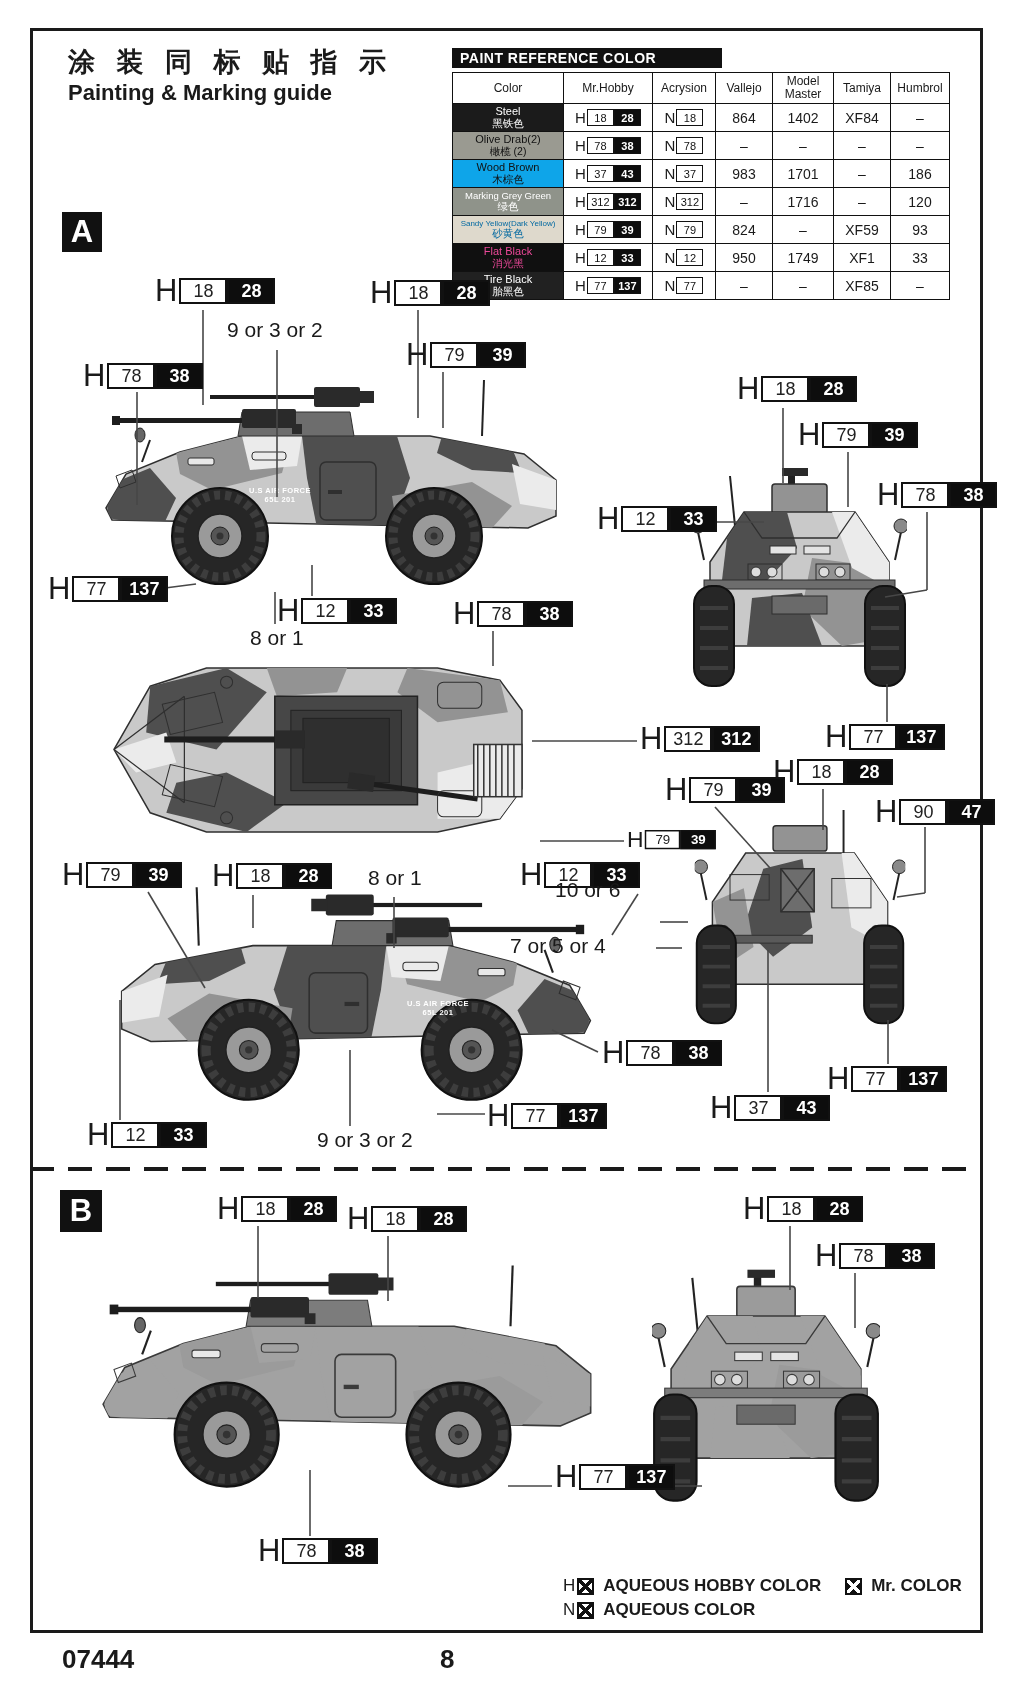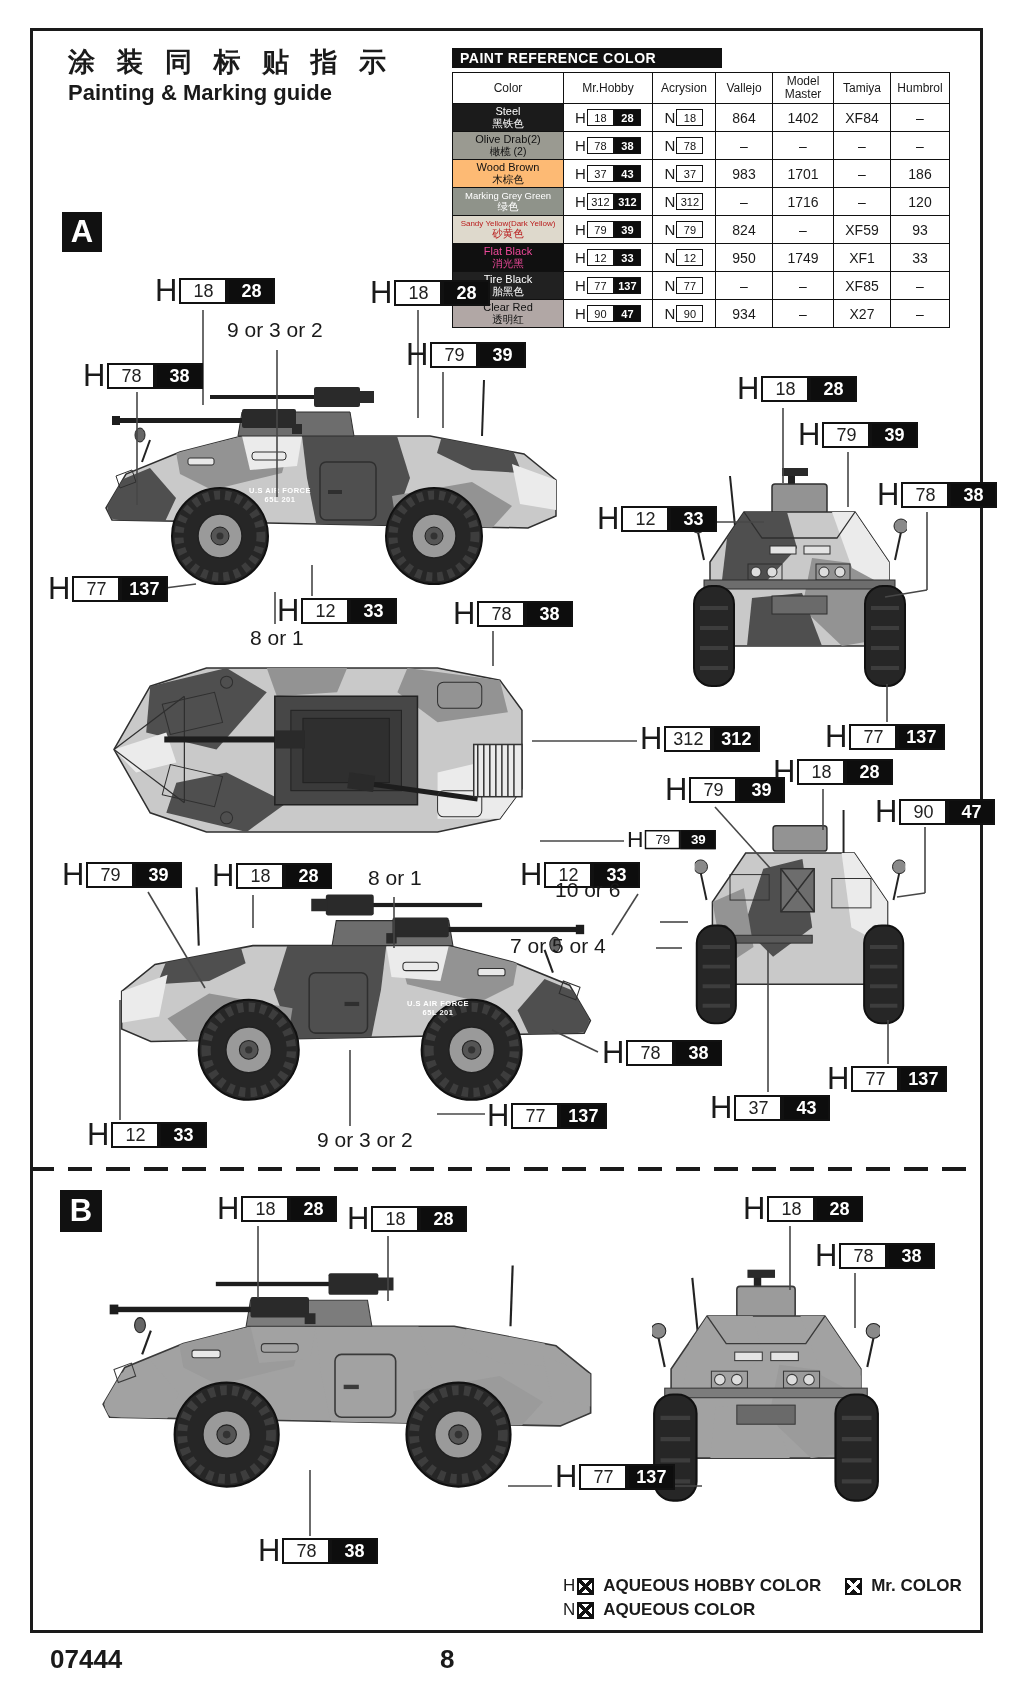--- a/index.html
+++ b/index.html
@@ -56,21 +56,21 @@
   .legend-row{display:flex;align-items:center;height:24px;}
   .lg-prefix{font-size:17px;margin-right:2px;}
   .xbox{display:inline-block;width:13px;height:13px;border:2px solid #111;margin-right:9px;
     background-image:linear-gradient(45deg,transparent 42%,#111 42% 58%,transparent 58%),
                      linear-gradient(-45deg,transparent 42%,#111 42% 58%,transparent 58%);}
   .xbox.dark{background-color:#111;
     background-image:linear-gradient(45deg,transparent 42%,#fff 42% 58%,transparent 58%),
                      linear-gradient(-45deg,transparent 42%,#fff 42% 58%,transparent 58%);}
   .lg-text{font-size:17px;font-weight:bold;margin-right:24px;}
   
-  .footer-kit{position:absolute;left:50px;top:1644px;font-size:26px;font-weight:bold;}
+  .footer-kit{position:absolute;left:62px;top:1644px;font-size:26px;font-weight:bold;}
   .footer-page{position:absolute;left:440px;top:1644px;font-size:26px;font-weight:bold;}
 </style>
 </head>
 <body>
 
 <div class="page">
 
   <svg width="0" height="0" style="position:absolute" aria-hidden="true">
     <defs>
       <clipPath id="clip-side">
@@ -261,21 +261,21 @@
               <div class="nmcn">橄榄 (2)</div>
             </td>
             <td><span class="tb-h">H</span><span class="tb-w">78</span><span class="tb-b">38</span></td>
             <td><span class="tb-h">N</span><span class="tb-w">78</span></td>
             <td>–</td>
             <td>–</td>
             <td>–</td>
             <td>–</td>
           </tr>
           <tr>
-            <td class="swatch" style="background: #fdba74; color: rgb(17, 17, 17);">
+            <td class="swatch" style="background: #0ea5e9; color: rgb(17, 17, 17);">
               <div class="nm">Wood Brown</div>
               <div class="nmcn">木棕色</div>
             </td>
             <td><span class="tb-h">H</span><span class="tb-w">37</span><span class="tb-b">43</span></td>
             <td><span class="tb-h">N</span><span class="tb-w">37</span></td>
             <td>983</td>
             <td>1701</td>
             <td>–</td>
             <td>186</td>
           </tr>
@@ -285,21 +285,21 @@
               <div class="nmcn">绿色</div>
             </td>
             <td><span class="tb-h">H</span><span class="tb-w">312</span><span class="tb-b">312</span></td>
             <td><span class="tb-h">N</span><span class="tb-w">312</span></td>
             <td>–</td>
             <td>1716</td>
             <td>–</td>
             <td>120</td>
           </tr>
           <tr>
-            <td class="swatch" style="background: rgb(222, 217, 204); color: #b91c1c;">
+            <td class="swatch" style="background: rgb(222, 217, 204); color: #0369a1;">
               <div class="nm tiny">Sandy Yellow(Dark Yellow)</div>
               <div class="nmcn">砂黄色</div>
             </td>
             <td><span class="tb-h">H</span><span class="tb-w">79</span><span class="tb-b">39</span></td>
             <td><span class="tb-h">N</span><span class="tb-w">79</span></td>
             <td>824</td>
             <td>–</td>
             <td>XF59</td>
             <td>93</td>
           </tr>
@@ -318,32 +318,20 @@
           <tr>
             <td class="swatch" style="background: rgb(33, 33, 33); color: rgb(255, 255, 255);">
               <div class="nm">Tire Black</div>
               <div class="nmcn">胎黑色</div>
             </td>
             <td><span class="tb-h">H</span><span class="tb-w">77</span><span class="tb-b">137</span></td>
             <td><span class="tb-h">N</span><span class="tb-w">77</span></td>
             <td>–</td>
             <td>–</td>
             <td>XF85</td>
-            <td>–</td>
-          </tr>
-          <tr>
-            <td class="swatch" style="background: rgb(177, 167, 165); color: rgb(17, 17, 17);">
-              <div class="nm">Clear Red</div>
-              <div class="nmcn">透明红</div>
-            </td>
-            <td><span class="tb-h">H</span><span class="tb-w">90</span><span class="tb-b">47</span></td>
-            <td><span class="tb-h">N</span><span class="tb-w">90</span></td>
-            <td>934</td>
-            <td>–</td>
-            <td>X27</td>
             <td>–</td>
           </tr>
         </tbody>
     </table>
   </div>
 
   <div class="section-marker" style="left:62px;top:212px">A</div>
   <div class="section-marker" style="left:60px;top:1190px;width:42px;height:42px">B</div>
 
   <svg class="vehicle camo-a" style="left:92px;top:378px;width:480px;height:230px" viewBox="0 0 480 230">

